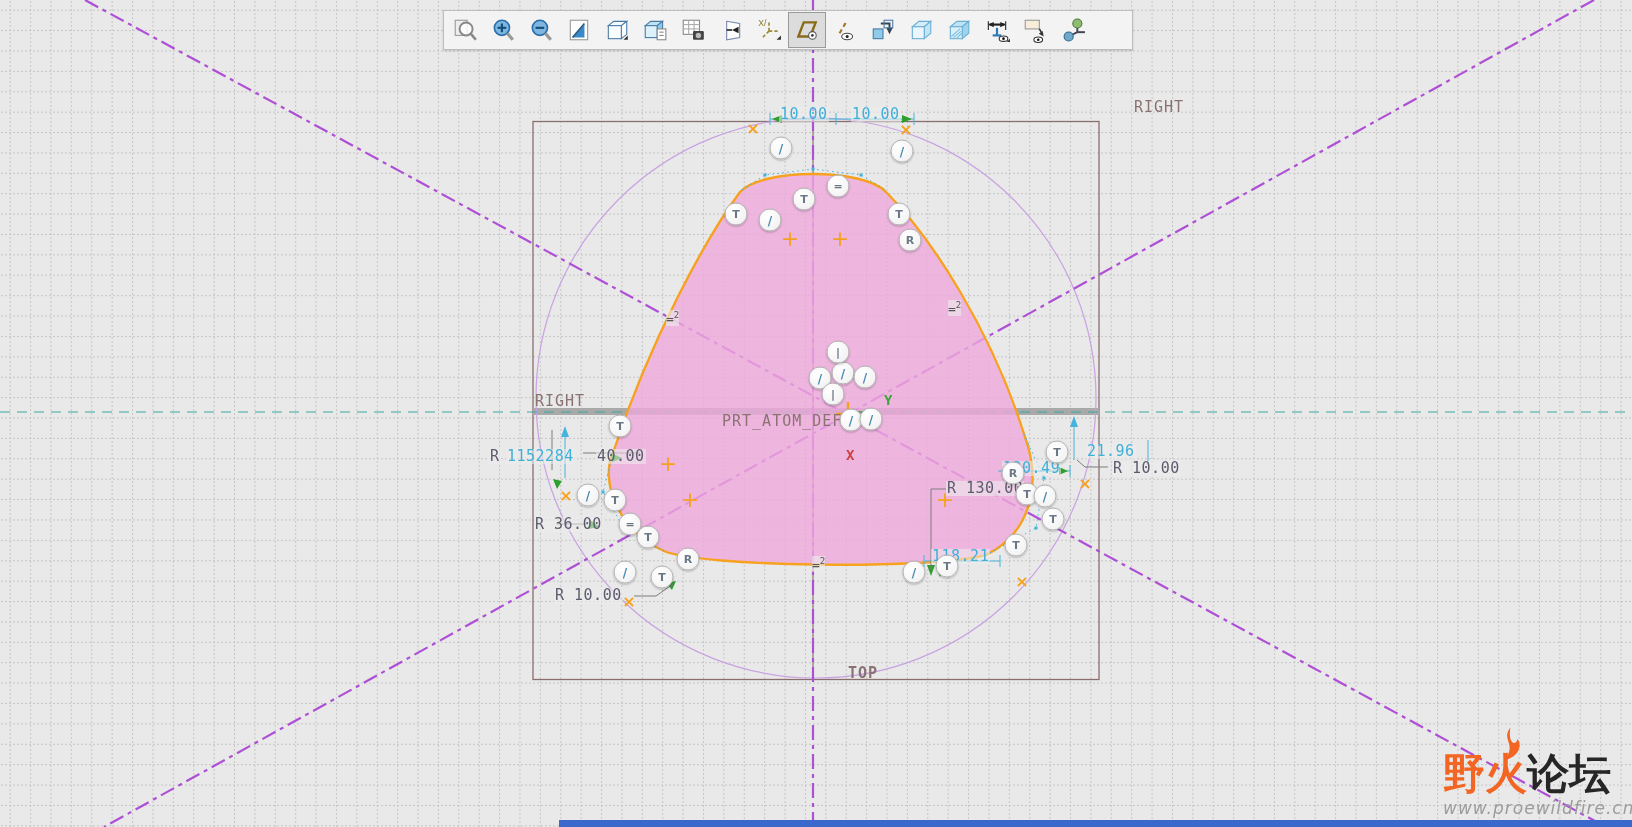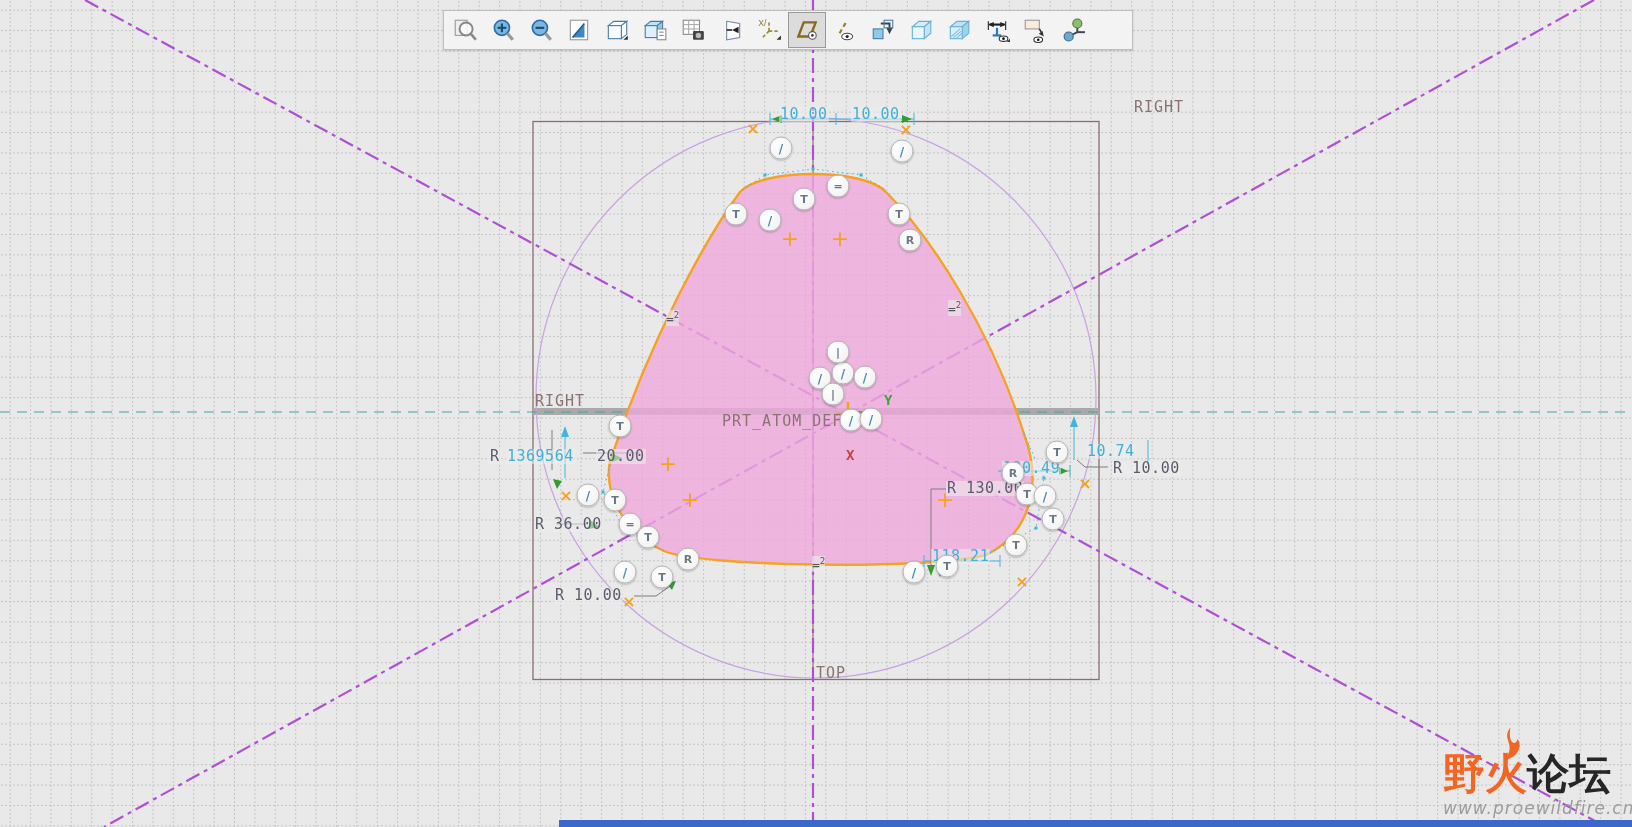--- a/index.html
+++ b/index.html
@@ -134,32 +134,32 @@
       <line x1="848" y1="402" x2="848" y2="426" stroke="#f6a21e" stroke-width="2.5"></line>
       <rect x="845.5" y="411.5" width="5" height="5" fill="#2fb9c8"></rect>
       <line x1="856" y1="412" x2="874" y2="412" stroke="#3aa33a" stroke-width="1.5"></line>
     </g>
   </svg>
 
   <div id="overlay">
       <span class="dim cy" style="left: 779px; top: 107px;">10.00</span>
       <span class="dim cy" style="left: 851px; top: 107px;">10.00</span>
       <span class="dim gr" style="left: 489px; top: 449px;">R</span>
-      <span class="dim cy" style="left: 506px; top: 449px;">1369564</span>
-      <span class="dim gr" style="left: 596px; top: 449px;">20.00</span>
+      <span class="dim cy" style="left: 506px; top: 449px;">1152284</span>
+      <span class="dim gr" style="left: 596px; top: 449px;">40.00</span>
       <span class="dim gr" style="left: 500px; top: 517px; margin-left: 34px;">R 36.00</span>
       <span class="dim gr" style="left: 554px; top: 588px;">R 10.00</span>
       <span class="dim gr" style="left: 946px; top: 481px;">R 130.00</span>
       <span class="dim cy" style="left: 1002px; top: 461px;">120.49</span>
       <span class="dim gr" style="left: 1112px; top: 461px;">R 10.00</span>
-      <span class="dim cy" style="left: 1086px; top: 444px;">10.74</span>
+      <span class="dim cy" style="left: 1086px; top: 444px;">21.96</span>
       <span class="dim cy" style="left: 931px; top: 549px;">118.21</span>
       <span class="lbl" style="left: 1134px; top: 100px;">RIGHT</span>
       <span class="lbl" style="left: 535px; top: 394px;">RIGHT</span>
-      <span class="lbl" style="left: 816px; top: 666px;">TOP</span>
+      <span class="lbl" style="left: 848px; top: 666px; font-weight: bold;">TOP</span>
       <span class="lbl" style="left: 722px; top: 414px;">PRT_ATOM_DEF</span>
       <span class="axis" style="left: 884px; top: 393px; color: rgb(58, 163, 58);">Y</span>
       <span class="axis" style="left: 846px; top: 448px; color: rgb(204, 64, 64);">X</span>
       <span class="bubble s" style="left: 781px; top: 148px;">/</span>
       <span class="bubble s" style="left: 902px; top: 151px;">/</span>
       <span class="bubble" style="left: 736px; top: 214px;">T</span>
       <span class="bubble s" style="left: 770px; top: 220px;">/</span>
       <span class="bubble" style="left: 804px; top: 199px;">T</span>
       <span class="bubble" style="left: 838px; top: 186px;">=</span>
       <span class="bubble" style="left: 899px; top: 214px;">T</span>

